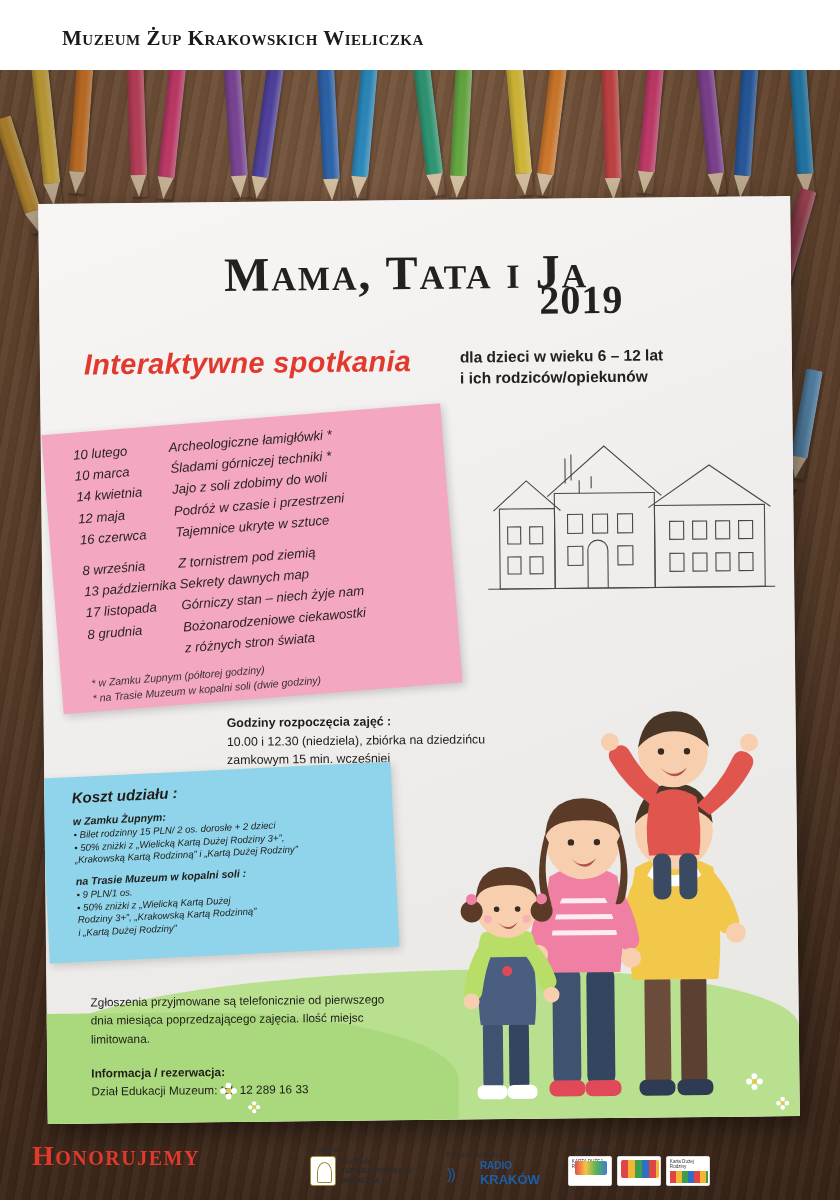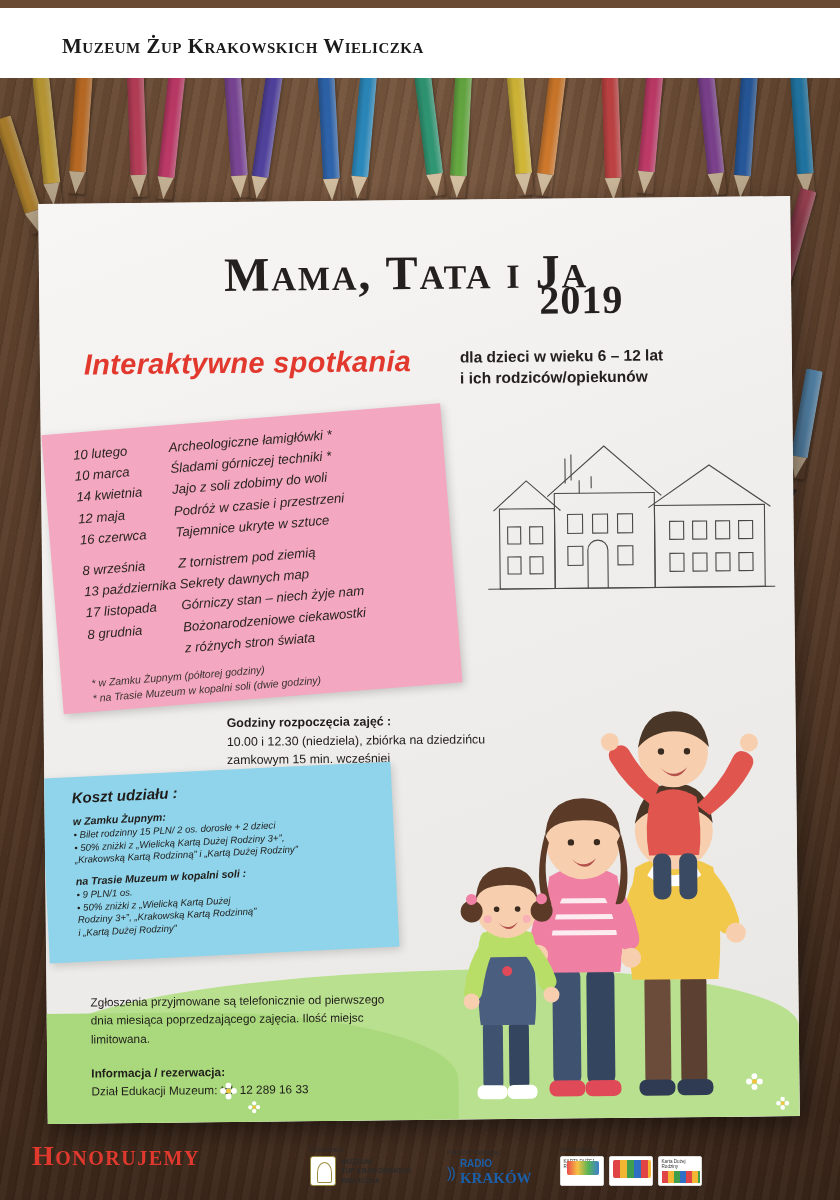--- a/index.html
+++ b/index.html
@@ -6,21 +6,21 @@
   html, body { width: 840px; height: 1200px; }
   body {
     font-family: "Liberation Sans", sans-serif;
     background: #6b4a33;
     position: relative;
     overflow: hidden;
   }
 
   
   .topbar {
-    position: absolute; left: 0; top: 8px; width: 840px; height: 70px;
+    position: absolute; left: 0; top: 0; width: 840px; height: 70px;
     background: #ffffff; z-index: 40;
   }
   .topbar .museum-title {
     position: absolute; left: 62px; top: 26px;
     font-family: "Liberation Serif", serif;
     font-size: 21px; letter-spacing: 0.5px; color: #1b1b1b;
     font-variant: small-caps; font-weight: 600;
   }
 
   
@@ -172,21 +172,21 @@
   }
   .logo-museum-mark::before {
     content: ""; position: absolute; left: 6px; top: 5px; width: 13px; height: 19px;
     border: 1.4px solid #9a8b3d; border-radius: 50% 50% 2px 2px;
   }
   .logo-museum-txt { font-size: 7px; font-weight: 700; color: #2b2b2b; line-height: 1.3; }
   .radio-krakow {
     display: flex; flex-direction: column; gap: 2px;
   }
   .rk-wave { font-size: 15px; color: #1a5fa8; line-height: 0.8; letter-spacing: -1px;}
-  .rk-txt { font-size: 10px; font-weight: 700; color: #1a5fa8; line-height: 1.0; }
+  .rk-txt { font-size: 10px; font-weight: 700; color: #1a5fa8; line-height: 1.0; margin-left: 20px; }
   .mini-logo { width: 44px; height: 30px; border-radius: 2px; position: relative; overflow: hidden; }
   .ml1 { background: #ffffff; border: 1px solid #ddd; }
   .ml1::after { content:""; position:absolute; left:6px; top:4px; width:32px; height:14px; background: linear-gradient(90deg,#e94b4b,#f6c244,#56b356,#3f7fd1); border-radius: 2px;}
   .ml2 { background: #fff; border: 1px solid #ddd; }
   .ml2::after{content:"";position:absolute;left:3px;top:3px;width:38px;height:18px;background:repeating-linear-gradient(90deg,#e04444 0 7px,#f2b632 7px 14px,#3e9e4d 14px 21px,#2f6fc4 21px 28px);border-radius:2px;}
   .ml3 { background: #fff; border: 1px solid #ddd; }
   .ml3::after{content:"";position:absolute;left:3px;top:14px;width:38px;height:12px;background:repeating-linear-gradient(90deg,#e04444 0 6px,#f2b632 6px 12px,#3e9e4d 12px 18px,#2f6fc4 18px 24px);}
   .ml-cap { position:absolute; left:3px; top:2px; font-size:4.6px; color:#333; }
 
   
@@ -523,21 +523,21 @@
       </div>
     </div>
   </div>
 
   <div class="logo-group" style="margin-left:22px;">
     <div class="logo-cap">Patronat Medialny:</div>
     <div class="logo-row">
       <div class="rk-wave">))</div>
       <div class="radio-krakow">
         <div class="rk-txt">RADIO</div>
-        <div class="rk-txt" style="font-size:15px;font-family:Liberation Serif, serif;">KRAKÓW</div>
+        <div class="rk-txt" style="font-size:13px;">KRAKÓW</div>
       </div>
     </div>
   </div>
 
   <div class="logo-group" style="margin-left:14px;">
     <div class="logo-cap">Honorujemy:</div>
     <div class="logo-row">
       <div class="mini-logo ml1">
           <span class="ml-cap">KARTA DUŻEJ RODZINY</span>
         </div>

